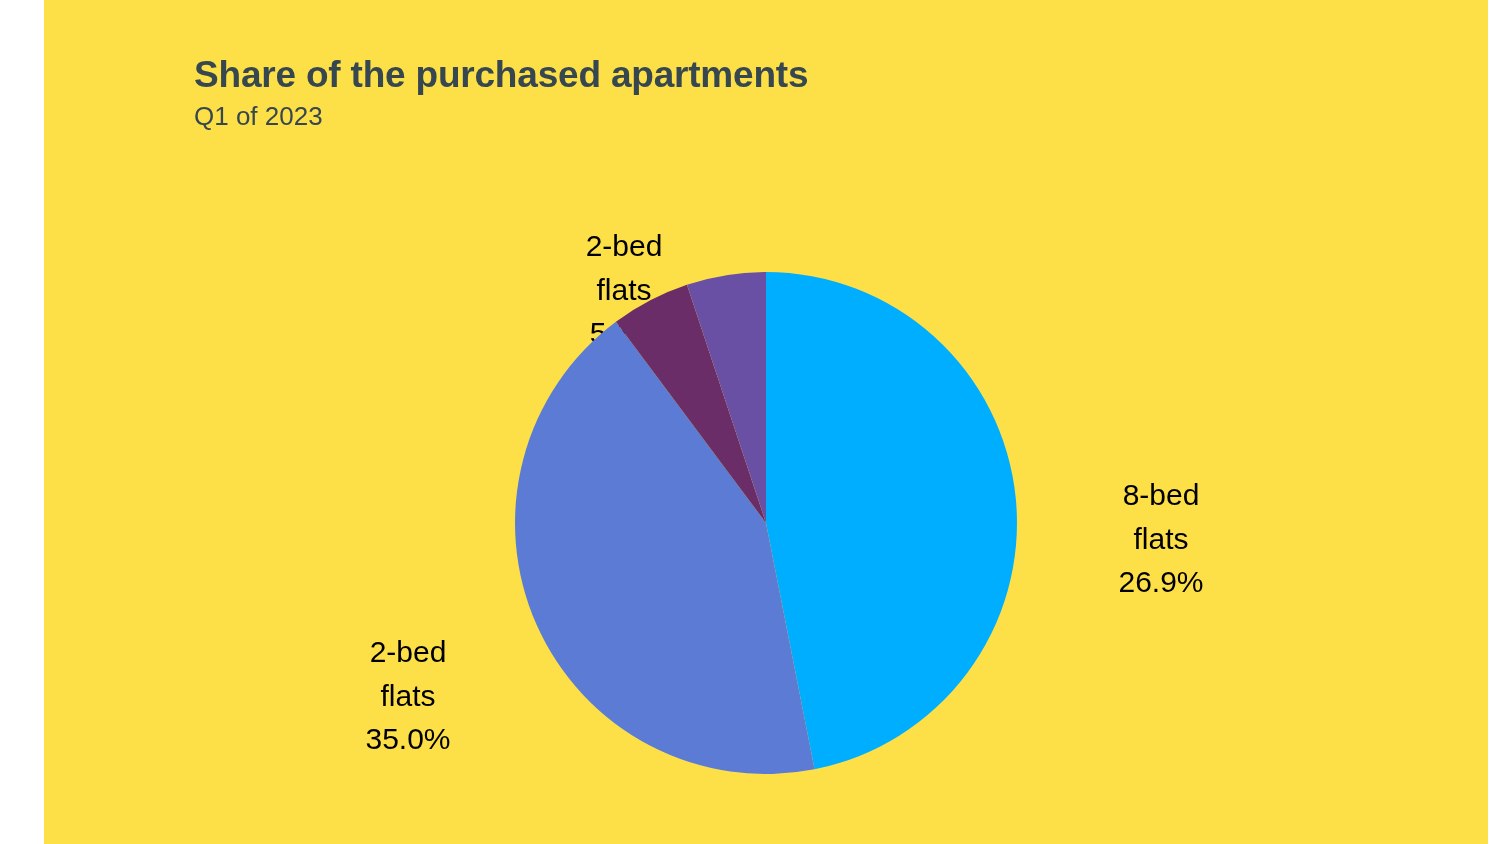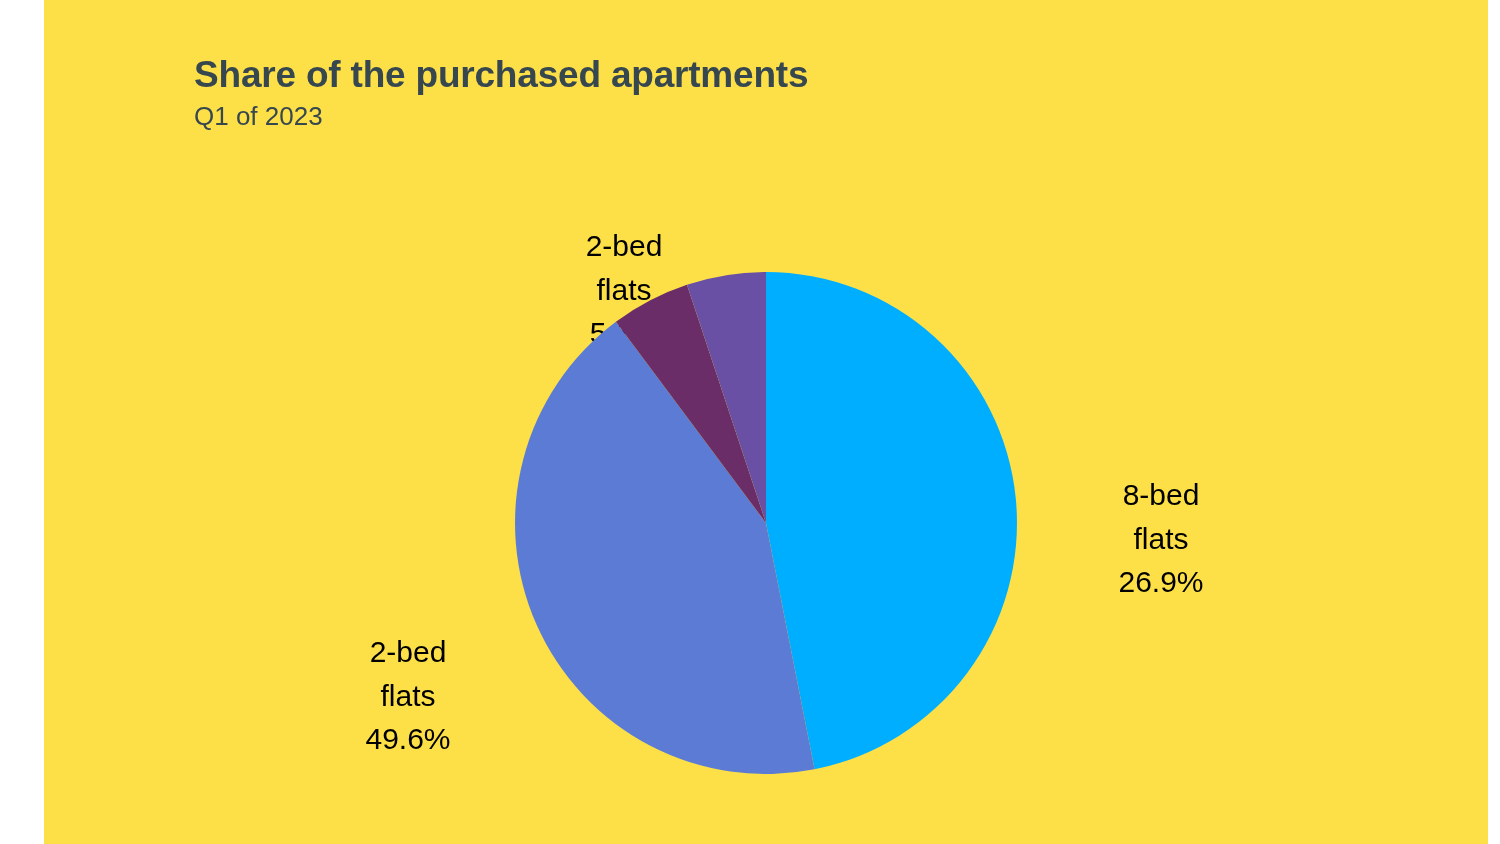--- a/index.html
+++ b/index.html
@@ -123,16 +123,16 @@
 
   <div class="slice-label" id="label-1bed">
     <div>8-bed</div>
     <div>flats</div>
     <div>26.9%</div>
   </div>
 
   <div class="slice-label" id="label-2bed">
     <div>2-bed</div>
     <div>flats</div>
-    <div>49.6%</div>
+    <div>35.0%</div>
   </div>
 
 </div>
 
 </body></html>

